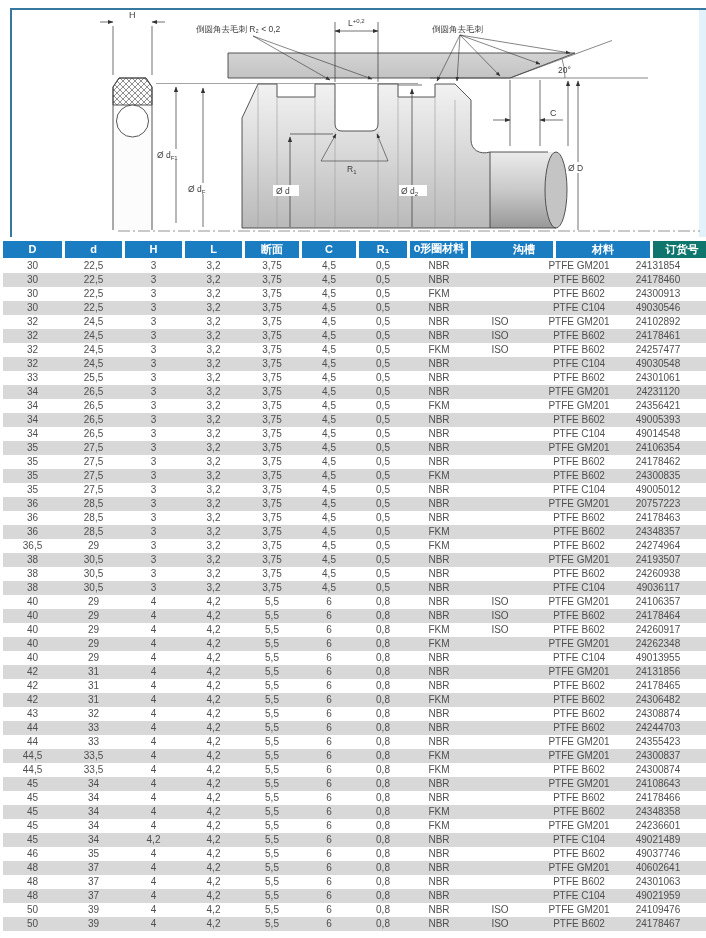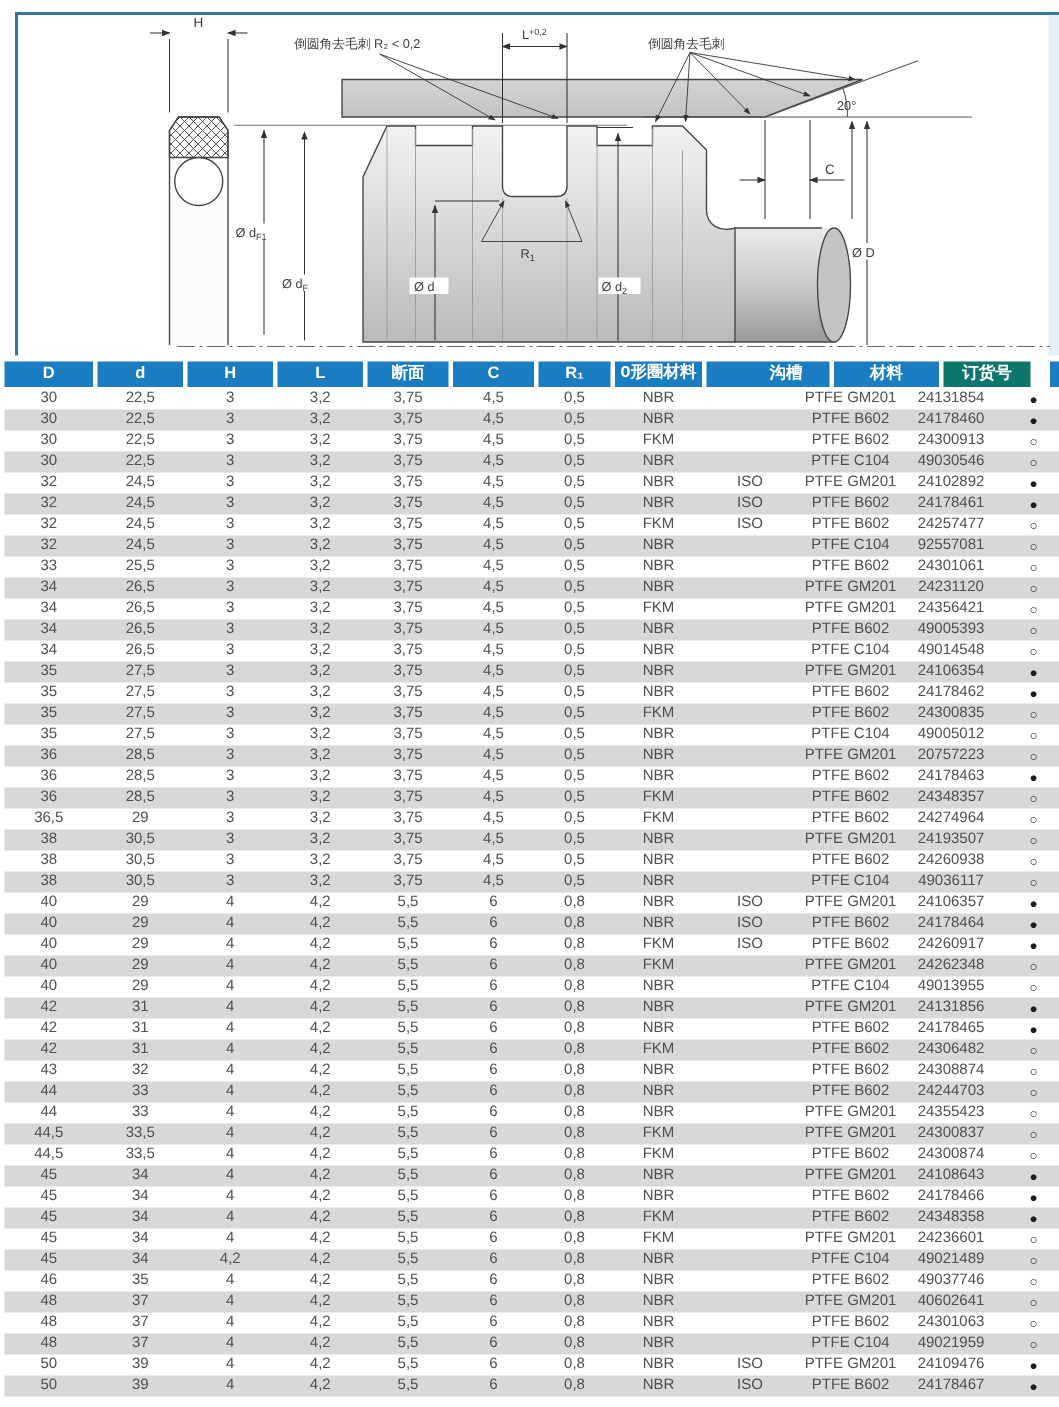--- a/index.html
+++ b/index.html
@@ -13,21 +13,21 @@
 
   .datatable{position:absolute;left:3px;top:241px;width:703px}
   .thead{display:flex;height:17px;margin-bottom:1px}
   .th{color:#fff;font-weight:bold;font-size:11px;line-height:17px;text-align:center;
       margin-right:3px;flex:0 0 auto;white-space:nowrap}
   .tr{display:flex;height:14px}
   .tr.alt{background:var(--altbg,#d8d8d8)}
   .td{font-size:10px;line-height:14px;text-align:center;color:#4f4f4f;margin-right:3px;
       flex:0 0 auto;white-space:nowrap}
   .c0{width:59px}.c1{width:57px}.c2{width:57px}.c3{width:57px}.c4{width:54px}.c5{width:54px}
-  .c6{width:48px}.c7{width:58px}.c8{width:58px}.c9{width:70px}.c10{width:58px}
+  .c6{width:48px}.c7{width:58px}.c8{width:58px}.c9{width:94px}.c10{width:58px}
   .c11{width:26px;margin-left:10px;margin-right:0}
   .td.c11{font-size:9px;color:#1d1d1d}
 </style>
 </head>
 <body>
 
 <div class="frame-top"></div>
 <div class="frame-left"></div>
 <div class="frame-right"></div>
 
@@ -278,21 +278,21 @@
         <div class="td c0">32</div>
         <div class="td c1">24,5</div>
         <div class="td c2">3</div>
         <div class="td c3">3,2</div>
         <div class="td c4">3,75</div>
         <div class="td c5">4,5</div>
         <div class="td c6">0,5</div>
         <div class="td c7">NBR</div>
         <div class="td c8"></div>
         <div class="td c9">PTFE C104</div>
-        <div class="td c10">92557081</div>
+        <div class="td c10">49030548</div>
         <div class="td c11">○</div>
       </div>
       <div class="tr">
         <div class="td c0">33</div>
         <div class="td c1">25,5</div>
         <div class="td c2">3</div>
         <div class="td c3">3,2</div>
         <div class="td c4">3,75</div>
         <div class="td c5">4,5</div>
         <div class="td c6">0,5</div>

